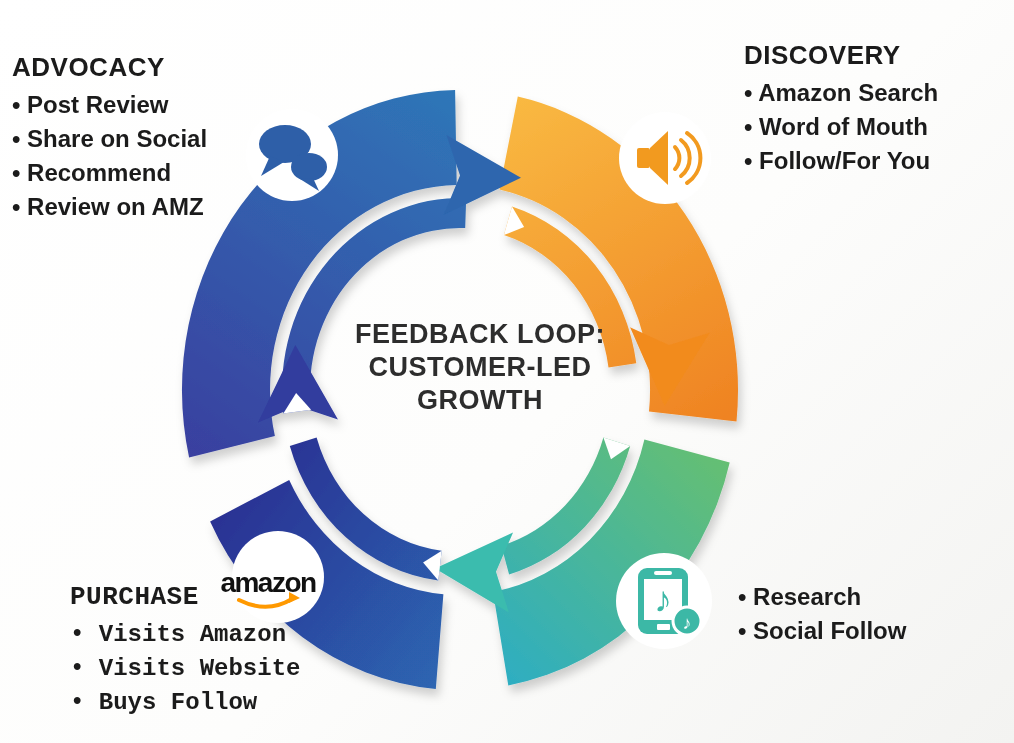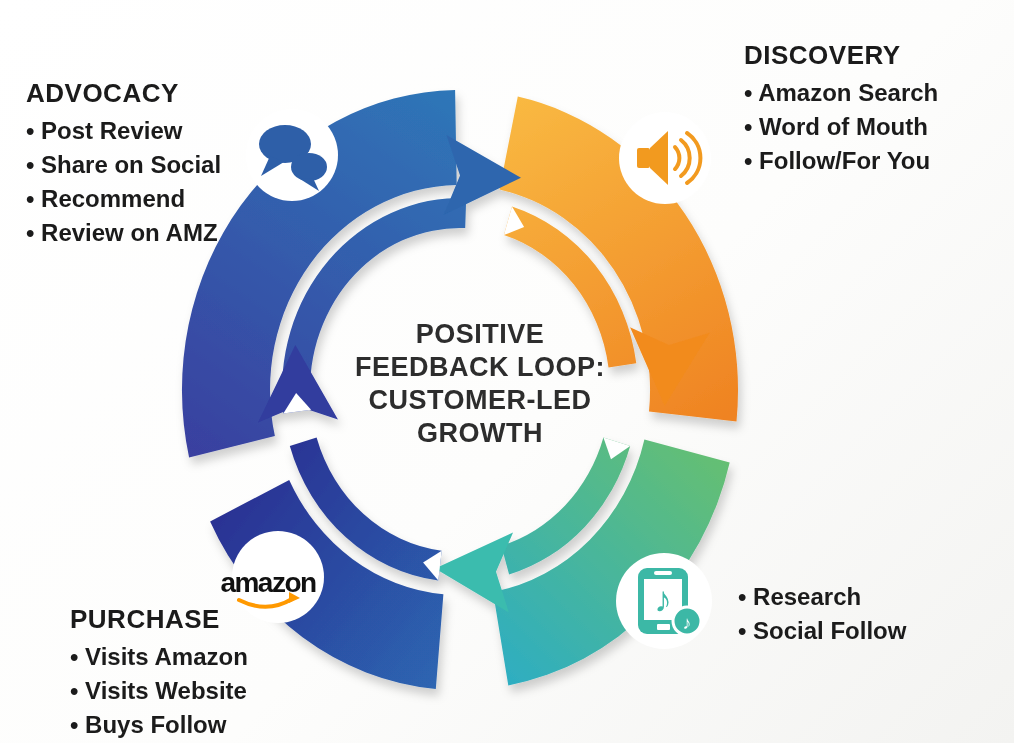--- a/index.html
+++ b/index.html
@@ -13,24 +13,24 @@
   }
   svg.diagram{position:absolute;left:0;top:0;}
   .label-block{position:absolute;color:#1b1b1b;font-weight:bold;}
   .label-block h2{
     margin:0;font-size:26px;letter-spacing:.5px;color:#1b1b1b;
     font-weight:bold;line-height:30px;
   }
   .label-block ul{margin:6px 0 0 0;padding:0;list-style:none;}
   .label-block li{font-size:24px;line-height:34px;white-space:nowrap;}
   .label-block li::before{content:"• ";}
-  .adv{left:26px;top:52px;margin-top:26px;}
+  .adv{left:12px;top:52px;}
   .disc{left:744px;top:40px;}
   .cons{left:738px;top:574px;}
-  .purch{left:70px;top:604px;}
+  .purch{left:70px;top:582px;font-family:Liberation Mono, monospace;}
   .center-title{
     position:absolute;left:320px;top:318px;width:320px;
     text-align:center;color:#2d2d2d;font-weight:bold;
     font-size:27px;line-height:33px;letter-spacing:.5px;
   }
 </style>
 </head>
 <body>
 
 <div class="stage">
@@ -122,21 +122,20 @@
     </g>
 
     <g>
       <text x="268" y="592" text-anchor="middle" font-size="28" font-weight="bold" letter-spacing="-1.5" fill="#111111">amazon</text>
       <path d="M239,600 Q267,614 292,599" fill="none" stroke="#ff9900" stroke-width="4" stroke-linecap="round"></path>
       <path d="M289,592 L300,598 L289,603 Z" fill="#ff9900"></path>
     </g>
   </svg>
 
   <div class="center-title">
-    <div>POSITIVE</div>
     <div>FEEDBACK LOOP:</div>
     <div>CUSTOMER-LED</div>
     <div>GROWTH</div>
   </div>
 
   <div class="label-block adv">
     <h2>ADVOCACY</h2>
     <ul>
       <li>Post Review</li>
       <li>Share on Social</li>

